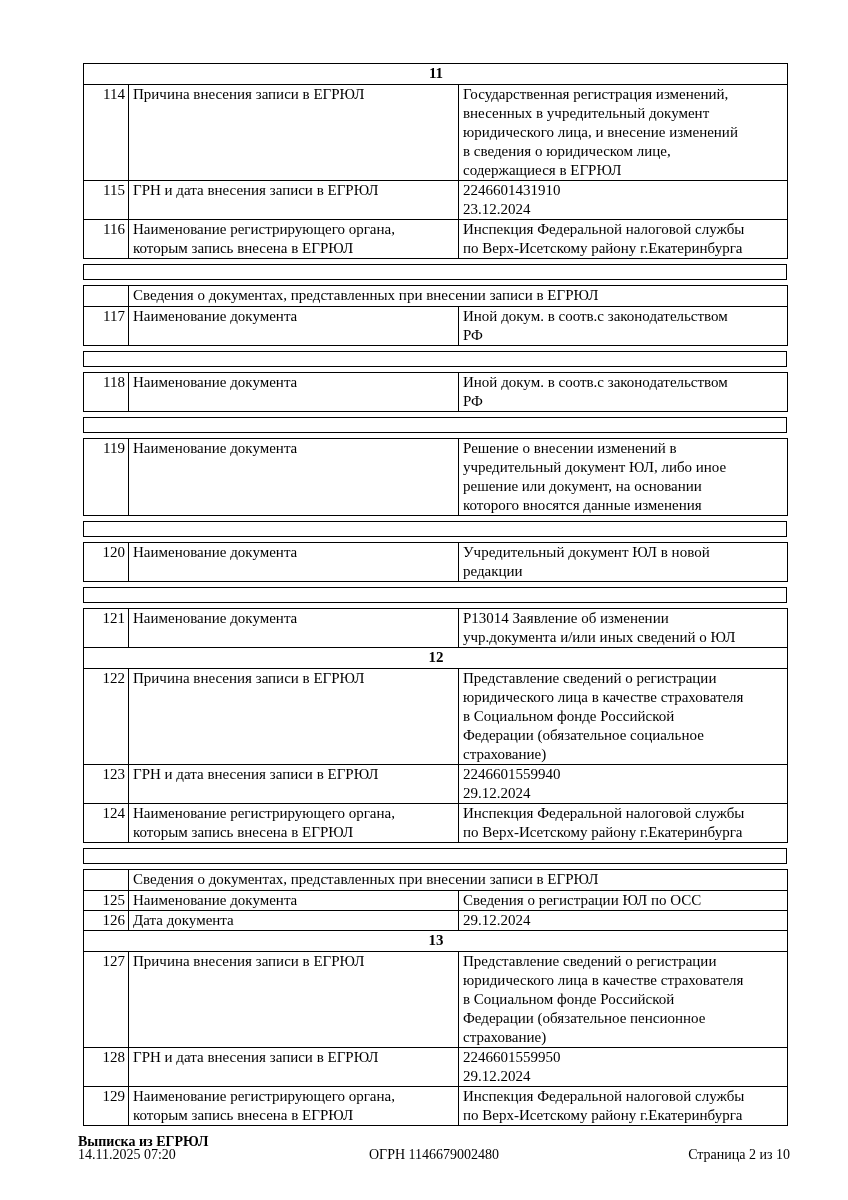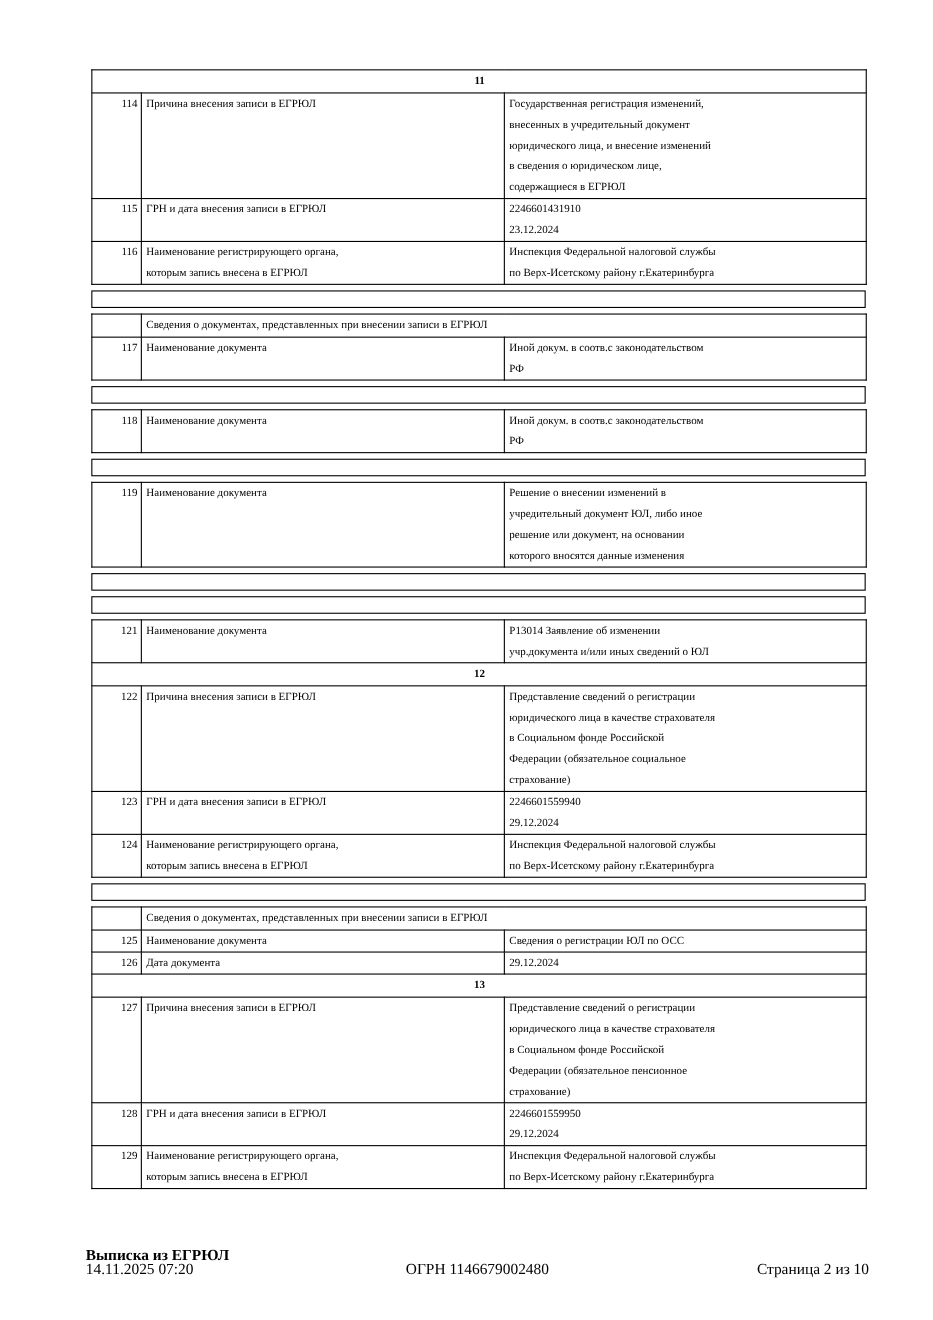--- a/index.html
+++ b/index.html
@@ -24,21 +24,21 @@
   }
   table.blk {
     border-collapse: collapse;
     table-layout: fixed;
     width: 704px;
   }
   table.blk td {
     border: 1px solid #000000;
     vertical-align: top;
     padding: 0 3px 0 4px;
-    font-size: 10px;
+    font-size: 15px;
     line-height: 19px;
     white-space: pre-line;
     overflow: hidden;
   }
   td.c-num {
     text-align: right;
     padding: 0 2px;
   }
   td.c-sec {
     text-align: center;
@@ -165,20 +165,35 @@
         <td>Решение о внесении изменений в
 учредительный документ ЮЛ, либо иное
 решение или документ, на основании
 которого вносятся данные изменения</td>
       </tr>
     </tbody>
       </table>
 
     <div class="spacer"></div>
 
+    <table class="blk">
+      <colgroup>
+          <col style="width:45px">
+          <col style="width:330px">
+          <col style="width:329px">
+        </colgroup>
+      <tbody>
+          <tr>
+        <td class="c-num">120</td>
+        <td>Наименование документа</td>
+        <td>Учредительный документ ЮЛ в новой
+редакции</td>
+      </tr>
+    </tbody>
+      </table>
 
     <div class="spacer"></div>
 
     <table class="blk">
       <colgroup>
           <col style="width:45px">
           <col style="width:330px">
           <col style="width:329px">
         </colgroup>
       <tbody>

